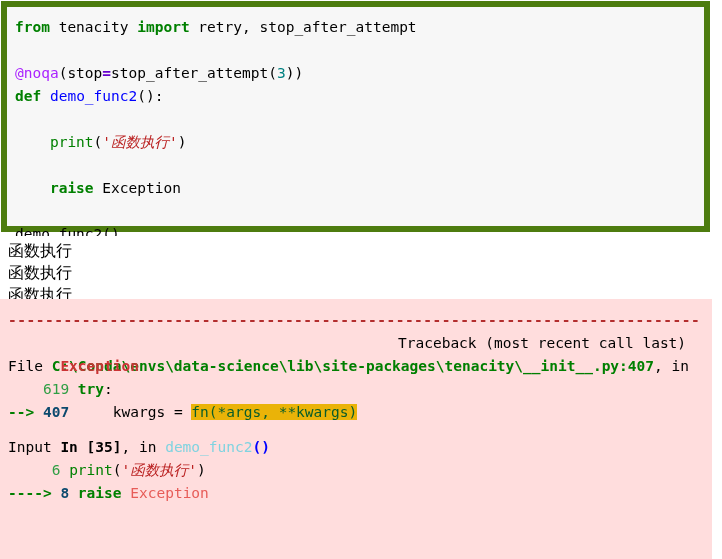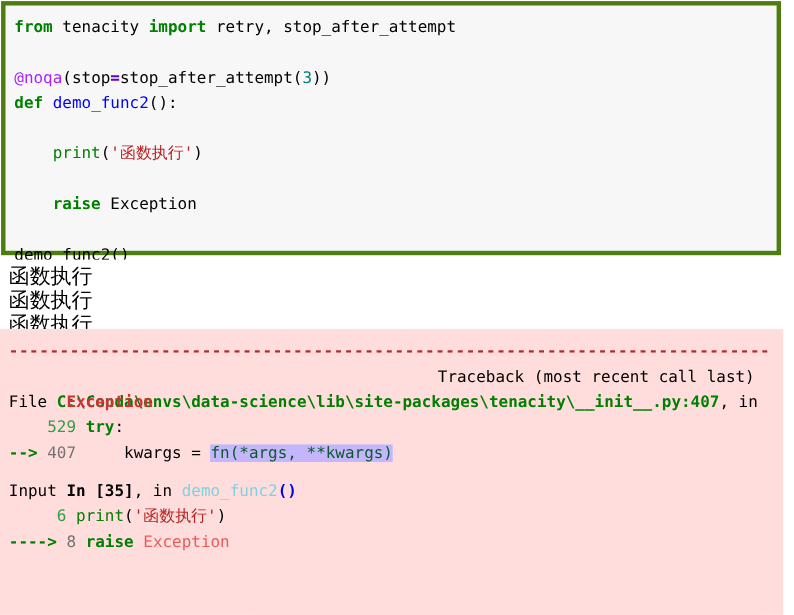--- a/index.html
+++ b/index.html
@@ -6,60 +6,60 @@
   body{
     width:722px;height:559px;background:#ffffff;
     font-family:"DejaVu Sans Mono","Liberation Mono",monospace;
     overflow:hidden;
   }
   .page{position:relative;width:722px;height:559px;}
 
   
   .code-cell{
     position:absolute;left:1px;top:1px;width:709px;height:231px;
-    background:#f7f7f7;border:4px solid #4d7c0f;box-sizing:border-box;
+    background:#f7f7f7;border:6px solid #4d7c0f;box-sizing:border-box;
     padding:9px 0 0 8px;
   }
   .cl{height:23px;line-height:23px;font-size:14.5px;white-space:pre;letter-spacing:0px;}
 
   
   .stdout{
     position:absolute;left:0px;top:236px;width:712px;
     background:#ffffff;padding:4px 0 0 8px;box-sizing:border-box;
   }
-  .ol{height:22px;line-height:22px;font-size:19px;white-space:pre;color:#000000;}
+  .ol{height:22px;line-height:22px;font-size:16px;white-space:pre;color:#000000;}
 
   
   .tb{
     position:absolute;left:0px;top:299px;width:712px;height:260px;
     background:#ffdddd;box-sizing:border-box;padding:10px 0 0 8px;
   }
   .tl{height:23px;line-height:23px;font-size:14.5px;white-space:pre;color:#000000;}
   .tl.blank{height:12px;}
 
   
   .kw{color:#008000;font-weight:bold;}          
   .deco{color:#aa22ff;}                          
   .op{color:#6600cc;font-weight:bold;}           
   .num{color:#008080;}                           
   .fn{color:#0000ff;}                            
   .bi{color:#008000;}                            
-  .str{color:#ba2121;}                           
+  .str{color:#ba2121;font-style:italic;}                           
   .plain{color:#000000;}
   .exc-name{color:#cb3335;font-weight:bold;}
   .tb-label{color:#000000;}
   .path{color:#007f00;font-weight:bold;}
   .cyan{color:#7fd3e0;}
   .argb{color:#0000ff;font-weight:bold;}
   .lno{color:#2f9e44;}
-  .lno-b{color:#737373;font-weight:normal;}
+  .lno-b{color:#0c4a6e;font-weight:bold;}
   .arrow{color:#007f00;font-weight:bold;}
   .exc-red{color:#e75c58;}
   .cmt{color:#808080;}
-  .hl{background:#c4b5fd;color:#0a5d2a;}
+  .hl{background:#eab308;color:#0a5d2a;}
   .in-b{color:#000000;font-weight:bold;}
 
   .dash-line{
     color:#b32d2d;font-weight:bold;font-size:14.5px;line-height:23px;
     height:23px;white-space:pre;letter-spacing:0.5px;
   }
   .tb-head{position:relative;height:23px;line-height:23px;font-size:14.5px;white-space:pre;}
   .tb-head .rightpart{position:absolute;left:390px;top:0;}
 </style>
 </head>
@@ -87,21 +87,21 @@
     </div>
 
   <div class="tb">
     <div class="dash-line">---------------------------------------------------------------------------</div>
     <div class="tb-head">
       <span class="exc-name">Exception</span>
       <span class="rightpart tb-label">Traceback (most recent call last)</span>
     </div>
     <div id="framesArea">
         <div class="tl"><span class="plain">File </span><span class="path">C:\Conda\envs\data-science\lib\site-packages\tenacity\__init__.py:407</span><span class="plain">, in</span></div>
-        <div class="tl"><span class="plain">    </span><span class="lno">529</span><span><span class="plain"> </span><span class="kw">try</span><span class="plain">:</span></span></div>
+        <div class="tl"><span class="plain">    </span><span class="lno">619</span><span><span class="plain"> </span><span class="kw">try</span><span class="plain">:</span></span></div>
         <div class="tl"><span class="arrow">--&gt; </span><span class="lno-b">407</span><span><span class="plain">     kwargs </span><span class="plain">=</span><span class="plain"> </span><span class="hl">fn(*args, **kwargs)</span></span></div>
         <div class="tl blank">&nbsp;</div>
         <div class="tl"><span class="plain">Input </span><span class="in-b">In [35]</span><span class="plain">, in </span><span class="cyan">demo_func2</span><span class="argb">()</span></div>
         <div class="tl"><span class="plain">     </span><span class="lno">6</span><span><span class="plain"> </span><span class="bi">print</span><span class="plain">(</span><span class="str">'函数执行'</span><span class="plain">)</span></span></div>
         <div class="tl"><span class="arrow">----&gt; </span><span class="lno-b">8</span><span><span class="plain"> </span><span class="kw">raise</span><span class="plain"> </span><span class="exc-red">Exception</span></span></div>
       </div>
   </div>
 
 </div>
 

